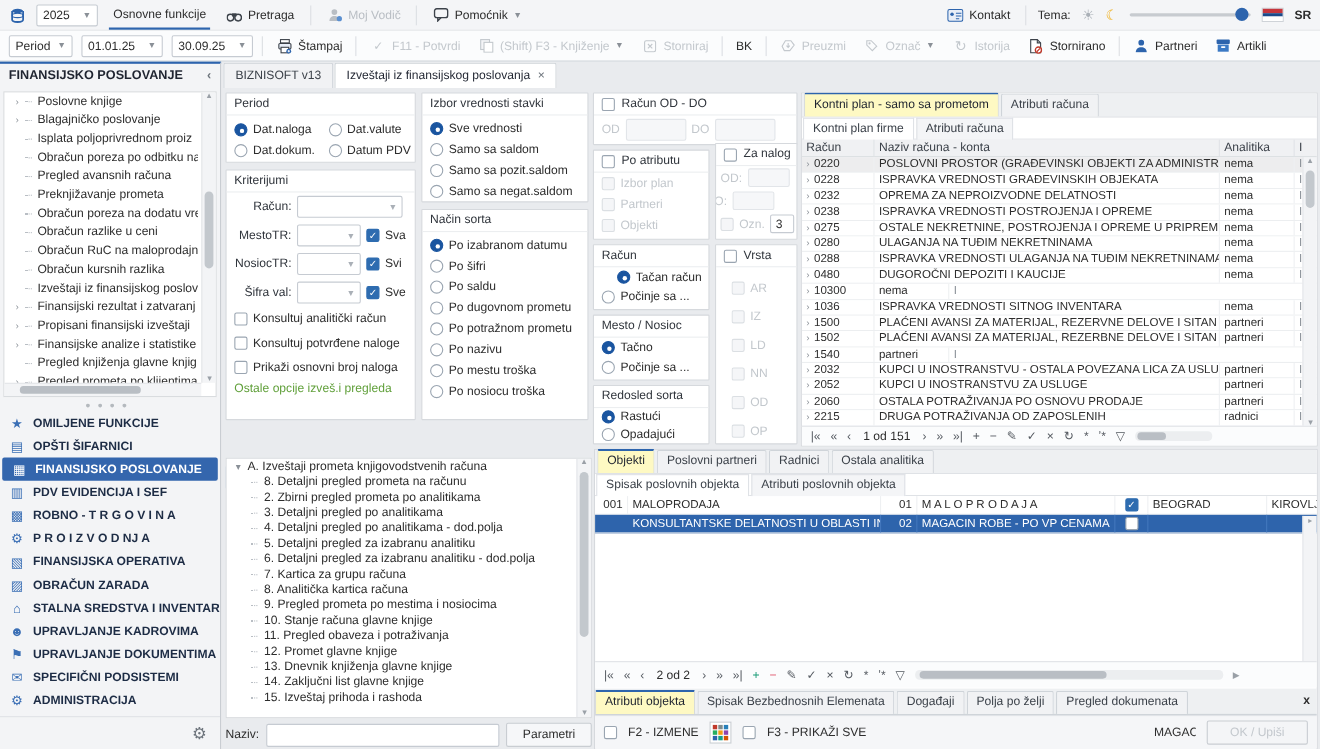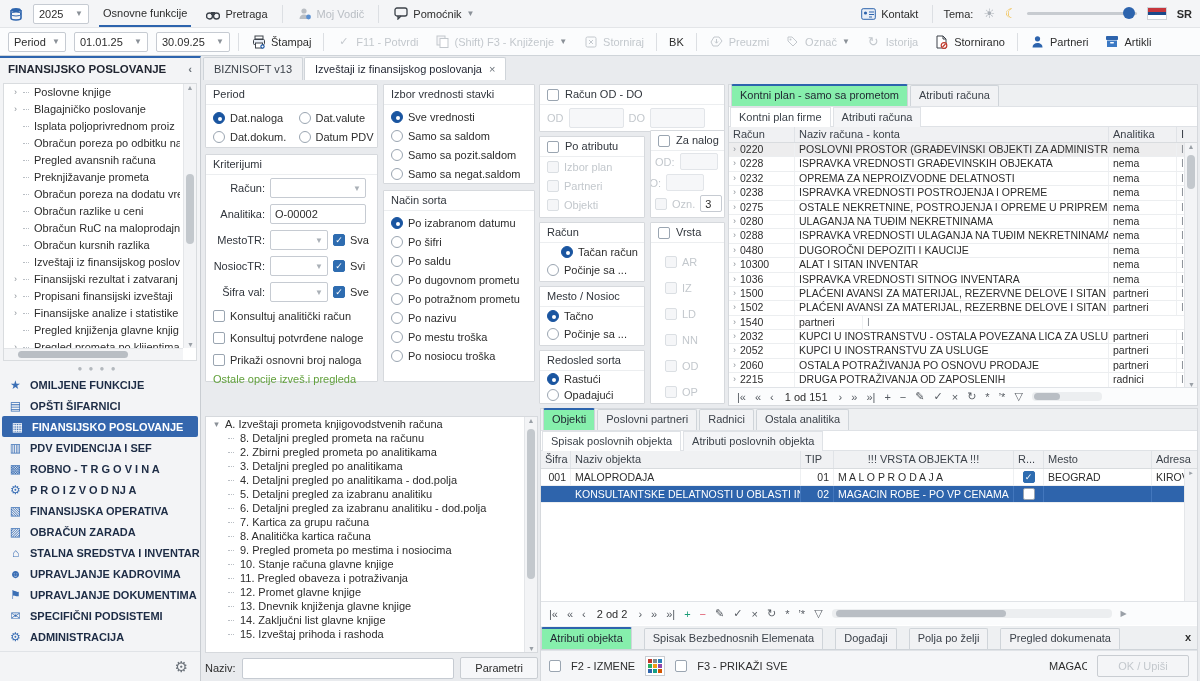--- a/index.html
+++ b/index.html
@@ -79,21 +79,21 @@
   .tinput.dis{background:#f6f7f9;border-color:#e2e5e9;}
   .fcombo{border:1px solid #c6cbd2;background:#fff;height:20px;border-radius:2px;display:flex;
           align-items:center;justify-content:flex-end;padding:0 4px;color:#aab0b7;font-size:8px;}
   .dislbl{color:#c3c8cd;}
   .greenlink{color:#61a03b;padding:2px 7px;}
 
   
   .ptabs{display:flex;align-items:flex-end;gap:2px;height:22px;}
   .ptab{height:21px;line-height:19px;padding:0 8px;border:1px solid #cfd4d9;border-bottom:none;
         background:#f1f2f4;border-radius:2px 2px 0 0;color:#3c424a;white-space:nowrap;}
-  .ptab.active{background:#86efac;border-top:2px solid #2d64ad;height:22px;color:#1f2430;text-align:center;}
+  .ptab.active{background:#fef9c3;border-top:2px solid #2d64ad;height:22px;color:#1f2430;text-align:center;}
   .ptabs2{display:flex;gap:2px;height:20px;border-bottom:1px solid #dfe2e6;background:#fff;padding-left:1px;}
   .ptab2{height:20px;line-height:18px;padding:0 8px;border:1px solid #dfe2e6;border-bottom:none;background:#f4f5f7;color:#3c424a;white-space:nowrap;}
   .ptab2.active{background:#fff;}
 
   
   .ghead{display:flex;background:#f0f1f3;border-bottom:1px solid #d9dcdf;color:#3c424a;}
   .ghead>div{padding:0 4px;border-right:1px solid #e0e3e7;overflow:hidden;white-space:nowrap;}
   .grow{display:flex;border-bottom:1px solid #eceef0;background:#fff;white-space:nowrap;}
   .grow>div{padding:0 4px;border-right:1px solid #eef0f2;overflow:hidden;}
   .grow.hl{background:#ededee;}
@@ -114,21 +114,21 @@
   .viewbtn.active{background:#fff;border-color:#9fb6d4;}
   .rtree{position:absolute;left:0;top:26px;width:333px;height:237px;background:#fff;border:1px solid #d6d9dd;overflow:hidden;}
   .rt-row{height:14px;line-height:14px;display:flex;align-items:center;gap:4px;white-space:nowrap;overflow:hidden;padding-left:6px;}
   .rt-child{padding-left:22px;}
   .navbar-bottom{position:absolute;left:0;bottom:0;width:333px;height:26px;display:flex;align-items:center;gap:6px;}
   .button{border:1px solid #c9cdd2;background:#f6f7f9;height:22px;display:inline-flex;align-items:center;
           justify-content:center;padding:0 14px;border-radius:2px;color:#2d2d2d;}
   .button.dis{color:#c3c8cd;background:#f4f5f7;}
 
   
-  .btabs{display:flex;align-items:flex-end;gap:12px;height:24px;background:#eef0f2;border-bottom:1px solid #cfd4d9;position:relative;}
+  .btabs{display:flex;align-items:flex-end;gap:2px;height:24px;background:#eef0f2;border-bottom:1px solid #cfd4d9;position:relative;}
   .gridicon{display:grid;grid-template-columns:repeat(3,4px);grid-auto-rows:4px;gap:1px;border:1px solid #c9cdd2;padding:2px;background:#fff;}
 </style>
 </head>
 <body>
 
 <div class="app">
 
   <div class="abs tb1">
     <span class="ic">
       <svg width="14" height="14" viewBox="0 0 14 14">
@@ -528,24 +528,20 @@
     </div>
   </div>
 
   <div class="abs grp" style="left:205px;top:154px;width:173px;height:228px;">
     <div class="grp-t">Kriterijumi</div>
     <div class="orow" style="height:26px;">
       <span class="flbl" style="width:52px;">Račun:</span>
       <span class="fcombo" style="width:96px;">▼</span>
     </div>
     <div class="orow" style="height:26px;">
-      <span class="flbl" style="width:52px;">Analitika:</span>
-      <input class="tinput" style="width: 96px;" value="O-00002">
-    </div>
-    <div class="orow" style="height:26px;">
       <span class="flbl" style="width:52px;">MestoTR:</span>
       <span class="fcombo" style="width:58px;">▼</span>
       <span class="cb on">✓</span>
         <span>Sva</span>
     </div>
     <div class="orow" style="height:26px;">
       <span class="flbl" style="width:52px;">NosiocTR:</span>
       <span class="fcombo" style="width:58px;">▼</span>
       <span class="cb on">✓</span>
         <span>Svi</span>
@@ -872,21 +868,20 @@
           <div style="flex:1;">DUGOROČNI DEPOZITI I KAUCIJE</div>
           <div style="width:68px;">nema</div>
           <div style="width:20px;border-right:none;color:#8a9097;">I</div>
         </div>
 
         <div class="grow" style="height:14.4px;line-height:13.6px;font-size:10.5px;">
           <div style="width:66px;display:flex;gap:4px;">
             <span class="exp">›</span>
             <span>10300</span>
           </div>
-          <div style="flex:1;">ALAT I SITAN INVENTAR</div>
           <div style="width:68px;">nema</div>
           <div style="width:20px;border-right:none;color:#8a9097;">I</div>
         </div>
 
         <div class="grow" style="height:14.4px;line-height:13.6px;font-size:10.5px;">
           <div style="width:66px;display:flex;gap:4px;">
             <span class="exp">›</span>
             <span>1036</span>
           </div>
           <div style="flex:1;">ISPRAVKA VREDNOSTI SITNOG INVENTARA</div>
@@ -1115,29 +1110,20 @@
     <div class="ptabs2">
 
         <div class="ptab2 active">
           <span>Spisak poslovnih objekta</span>
         </div>
 
         <div class="ptab2">
           <span>Atributi poslovnih objekta</span>
         </div>
       </div>
-    <div class="ghead" style="height:18px;line-height:17px;">
-      <div style="width:30px;">Šifra</div>
-      <div style="width:230px;">Naziv objekta</div>
-      <div style="width:33px;">TIP</div>
-      <div style="width:180px;text-align:center;">!!!  VRSTA OBJEKTA  !!!</div>
-      <div style="width:30px;">R...</div>
-      <div style="width:108px;">Mesto</div>
-      <div style="flex:1;border-right:none;">Adresa</div>
-    </div>
     <div>
 
         <div class="grow" style="height:17px;line-height:16px;font-size:10.5px;">
           <div style="width:30px;text-align:right;">001</div>
           <div style="width:230px;">MALOPRODAJA</div>
           <div style="width:33px;text-align:right;">01</div>
           <div style="width:180px;">M A L O P R O D A J A</div>
           <div style="width:30px;display:flex;align-items:center;justify-content:center;">
             <span class="cb on">✓</span>
           </div>

